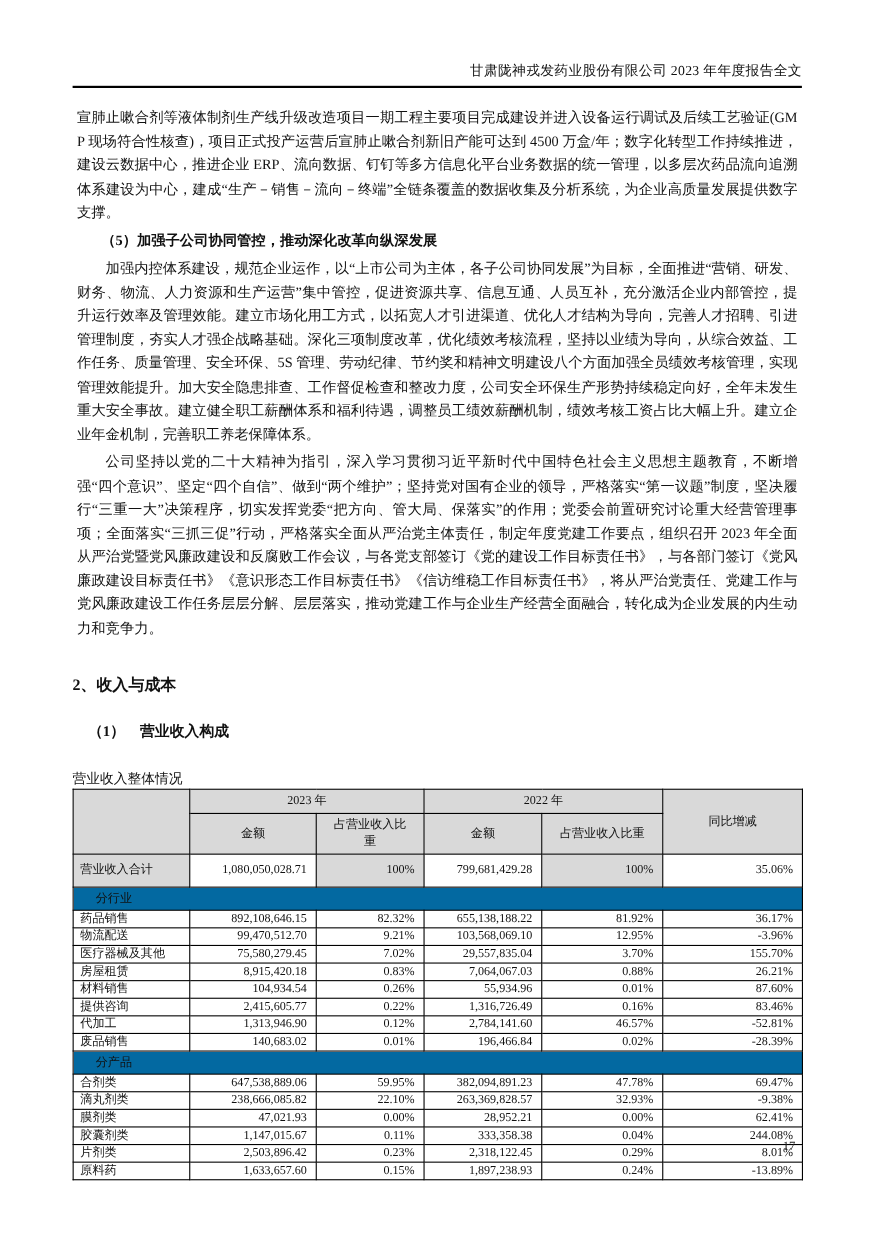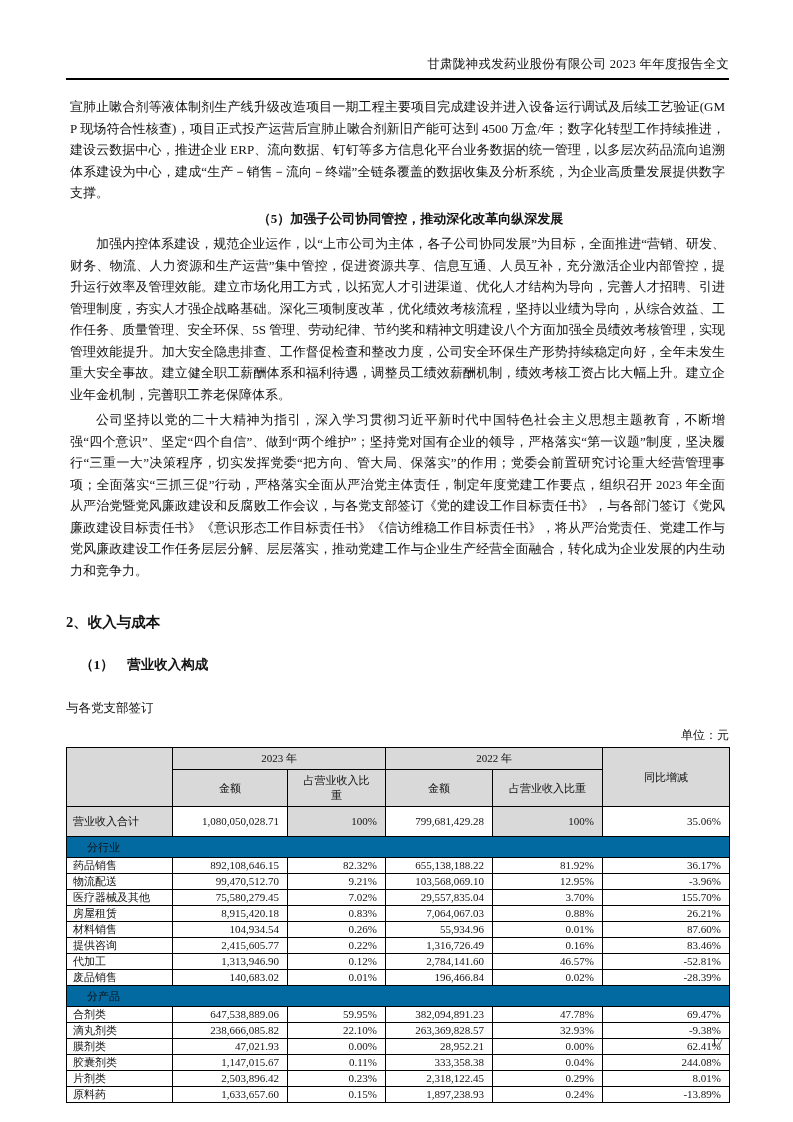--- a/index.html
+++ b/index.html
@@ -40,21 +40,20 @@
     text-align: justify;
     word-break: break-all;
   }
   .para.indent { text-indent: 2em; }
   .sub-head {
     margin: 0;
     font-size: 13px;
     line-height: 21.5px;
     font-weight: bold;
     text-indent: 2em;
-    text-align: center;
   }
   .sec-head {
     margin: 32px 0 0 0;
     font-size: 14.5px;
     font-weight: bold;
   }
   .sub-sec-head {
     margin: 24px 0 0 14px;
     font-size: 13.5px;
     font-weight: bold;
@@ -119,22 +118,21 @@
     <div class="body-text">
       <p class="para">宣肺止嗽合剂等液体制剂生产线升级改造项目一期工程主要项目完成建设并进入设备运行调试及后续工艺验证(GMP 现场符合性核查)，项目正式投产运营后宣肺止嗽合剂新旧产能可达到 4500 万盒/年；数字化转型工作持续推进，建设云数据中心，推进企业 ERP、流向数据、钉钉等多方信息化平台业务数据的统一管理，以多层次药品流向追溯体系建设为中心，建成“生产－销售－流向－终端”全链条覆盖的数据收集及分析系统，为企业高质量发展提供数字支撑。</p>
       <p class="sub-head">（5）加强子公司协同管控，推动深化改革向纵深发展</p>
       <p class="para indent">加强内控体系建设，规范企业运作，以“上市公司为主体，各子公司协同发展”为目标，全面推进“营销、研发、财务、物流、人力资源和生产运营”集中管控，促进资源共享、信息互通、人员互补，充分激活企业内部管控，提升运行效率及管理效能。建立市场化用工方式，以拓宽人才引进渠道、优化人才结构为导向，完善人才招聘、引进管理制度，夯实人才强企战略基础。深化三项制度改革，优化绩效考核流程，坚持以业绩为导向，从综合效益、工作任务、质量管理、安全环保、5S 管理、劳动纪律、节约奖和精神文明建设八个方面加强全员绩效考核管理，实现管理效能提升。加大安全隐患排查、工作督促检查和整改力度，公司安全环保生产形势持续稳定向好，全年未发生重大安全事故。建立健全职工薪酬体系和福利待遇，调整员工绩效薪酬机制，绩效考核工资占比大幅上升。建立企业年金机制，完善职工养老保障体系。</p>
       <p class="para indent">公司坚持以党的二十大精神为指引，深入学习贯彻习近平新时代中国特色社会主义思想主题教育，不断增强“四个意识”、坚定“四个自信”、做到“两个维护”；坚持党对国有企业的领导，严格落实“第一议题”制度，坚决履行“三重一大”决策程序，切实发挥党委“把方向、管大局、保落实”的作用；党委会前置研究讨论重大经营管理事项；全面落实“三抓三促”行动，严格落实全面从严治党主体责任，制定年度党建工作要点，组织召开 2023 年全面从严治党暨党风廉政建设和反腐败工作会议，与各党支部签订《党的建设工作目标责任书》，与各部门签订《党风廉政建设目标责任书》《意识形态工作目标责任书》《信访维稳工作目标责任书》，将从严治党责任、党建工作与党风廉政建设工作任务层层分解、层层落实，推动党建工作与企业生产经营全面融合，转化成为企业发展的内生动力和竞争力。</p>
     </div>
 
     <h2 class="sec-head">2、收入与成本</h2>
     <h3 class="sub-sec-head">（1）　营业收入构成</h3>
 
-    <p class="table-caption">与各党支部签订</p>
-    <p class="unit-label">单位：元</p>
+    <p class="table-caption">营业收入整体情况</p>
 
     <table class="rev">
       <colgroup>
         <col style="width:106px">
         <col style="width:115px">
         <col style="width:98px">
         <col style="width:107px">
         <col style="width:110px">
         <col style="width:127px">
       </colgroup>

